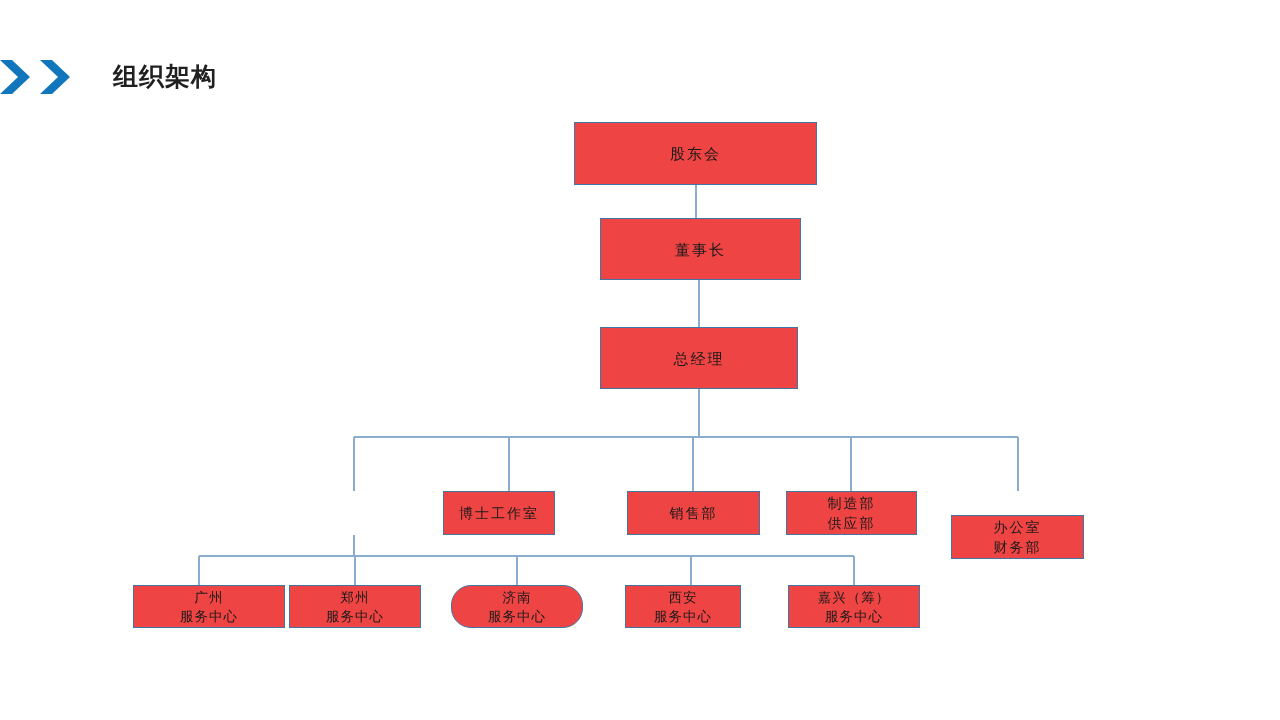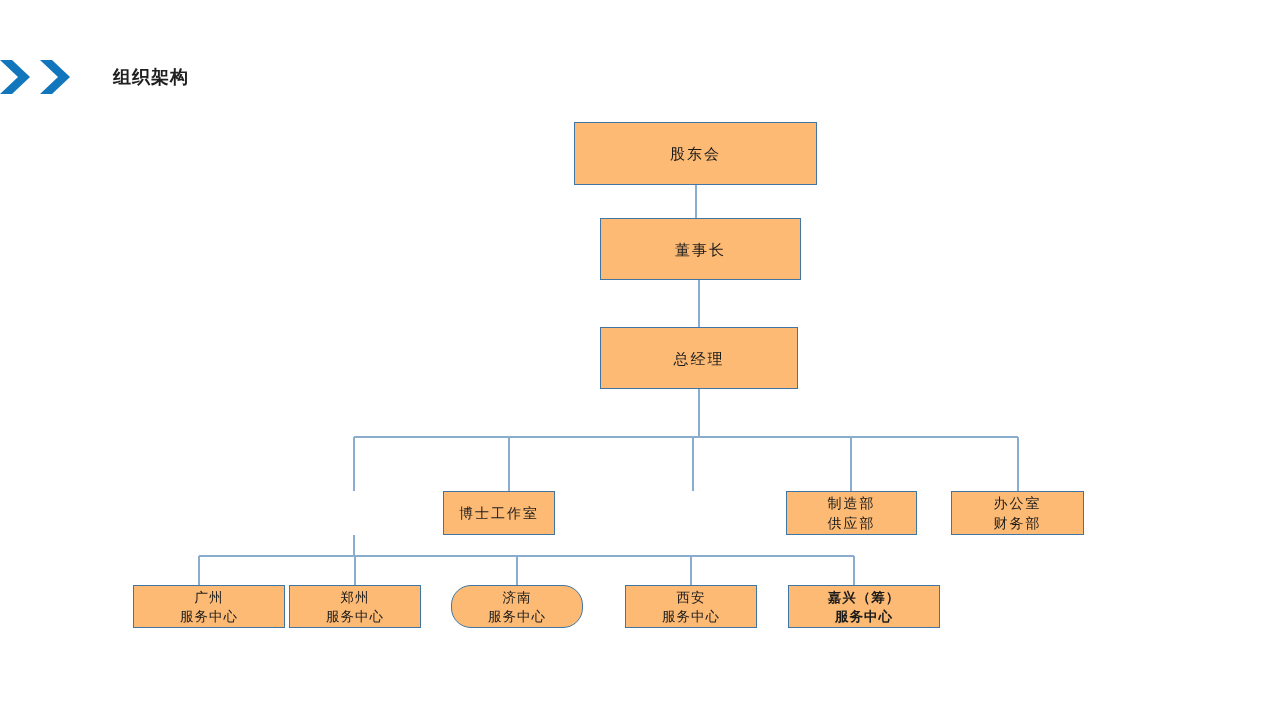--- a/index.html
+++ b/index.html
@@ -38,21 +38,21 @@
     height: 38px;
   }
   .chev svg { display: block; }
   #chev-1 { left: -2px; }
   #chev-2 { left: 38px; }
 
   #page-title {
     position: absolute;
     left: 113px;
     top: 6px;
-    font-size: 18px;
+    font-size: 25px;
     font-weight: bold;
     color: #202020;
     letter-spacing: 1px;
     line-height: 38px;
     white-space: nowrap;
     font-family: Liberation Serif, serif;
   }
 
   
   #chart {
@@ -68,21 +68,21 @@
     top: 0;
     width: 1280px;
     height: 720px;
     pointer-events: none;
   }
 
   .node {
     position: absolute;
     box-sizing: border-box;
     border: 1px solid #4176a4;
-    background: #fdba74;
+    background: #ef4444;
     display: flex;
     flex-direction: column;
     align-items: center;
     justify-content: center;
     color: #1a1a1a;
     font-size: 15px;
     line-height: 21px;
     letter-spacing: 2px;
     text-align: center;
     white-space: nowrap;
@@ -92,28 +92,28 @@
   
   .n-shareholders { left: 574px; top: 122px;  width: 243px; height: 63px; }
   .n-chairman     { left: 600px; top: 218px;  width: 201px; height: 62px; text-align: right; }
   .n-gm           { left: 600px; top: 327px;  width: 198px; height: 62px; }
 
   .dept  { top: 491px; height: 44px; font-size: 14px; line-height: 20px; }
   .d-0 { left: 288px; width: 132px; }
   .d-1 { left: 443px; width: 112px; }
   .d-2 { left: 627px; width: 133px; }
   .d-3 { left: 786px; width: 131px; }
-  .d-4 { left: 951px; width: 133px; }
+  .d-4 { left: 951px; width: 133px; margin-top: 24px; }
 
   .svc { top: 585px; height: 43px; font-size: 13.5px; line-height: 19px; letter-spacing: 1px; }
   .s-0 { left: 133px; width: 152px; }
   .s-1 { left: 289px; width: 132px; }
   .s-2 { left: 451px; width: 132px; border-radius: 20px; }
-  .s-3 { left: 625px; width: 132px; }
-  .s-4 { left: 788px; width: 152px; font-weight: bold; }
+  .s-3 { left: 625px; width: 116px; }
+  .s-4 { left: 788px; width: 132px; }
 </style>
 </head>
 <body>
 
 <div id="header">
   <div id="chevrons">
     <span class="chev" id="chev-1">
       <svg width="36" height="38" viewBox="0 0 36 38" aria-hidden="true">
         <path d="M2 2 L20 19 L2 36 L14 36 L32 19 L14 2 Z" fill="#1176bc"></path>
       </svg>
@@ -166,20 +166,23 @@
     <span>董事长</span>
   </div>
 
   <div class="node n-gm">
     <span>总经理</span>
   </div>
 
   <div class="node dept d-1">
     <span>博士工作室</span>
   </div>
+  <div class="node dept d-2">
+    <span>销售部</span>
+  </div>
   <div class="node dept d-3">
     <span>制造部</span>
     <span class="line2">供应部</span>
   </div>
   <div class="node dept d-4">
     <span>办公室</span>
     <span class="line2">财务部</span>
   </div>
 
   <div class="node svc s-0">

